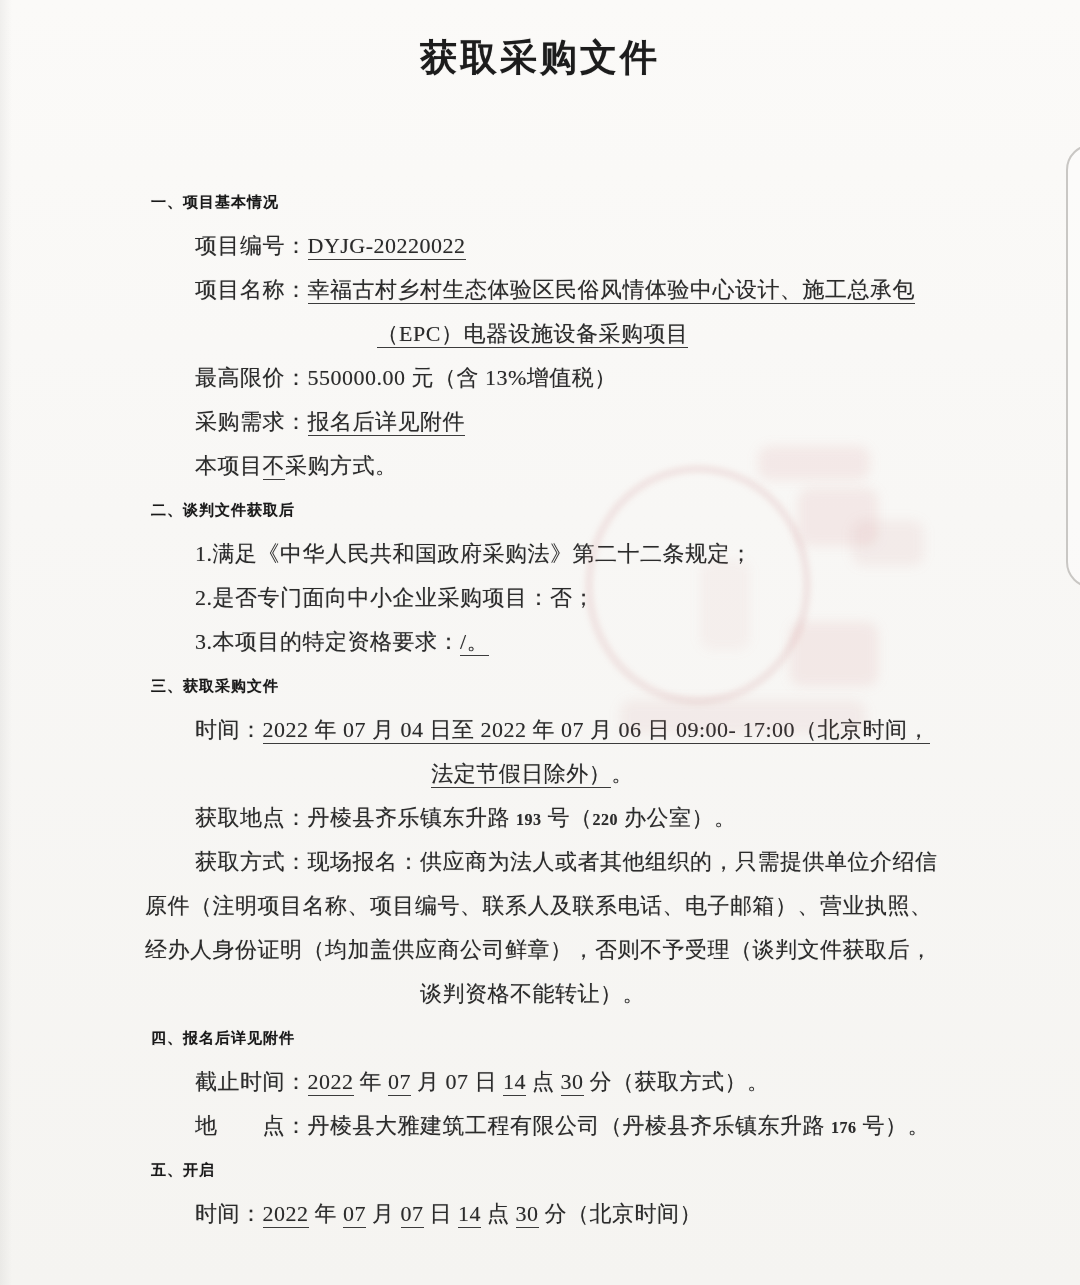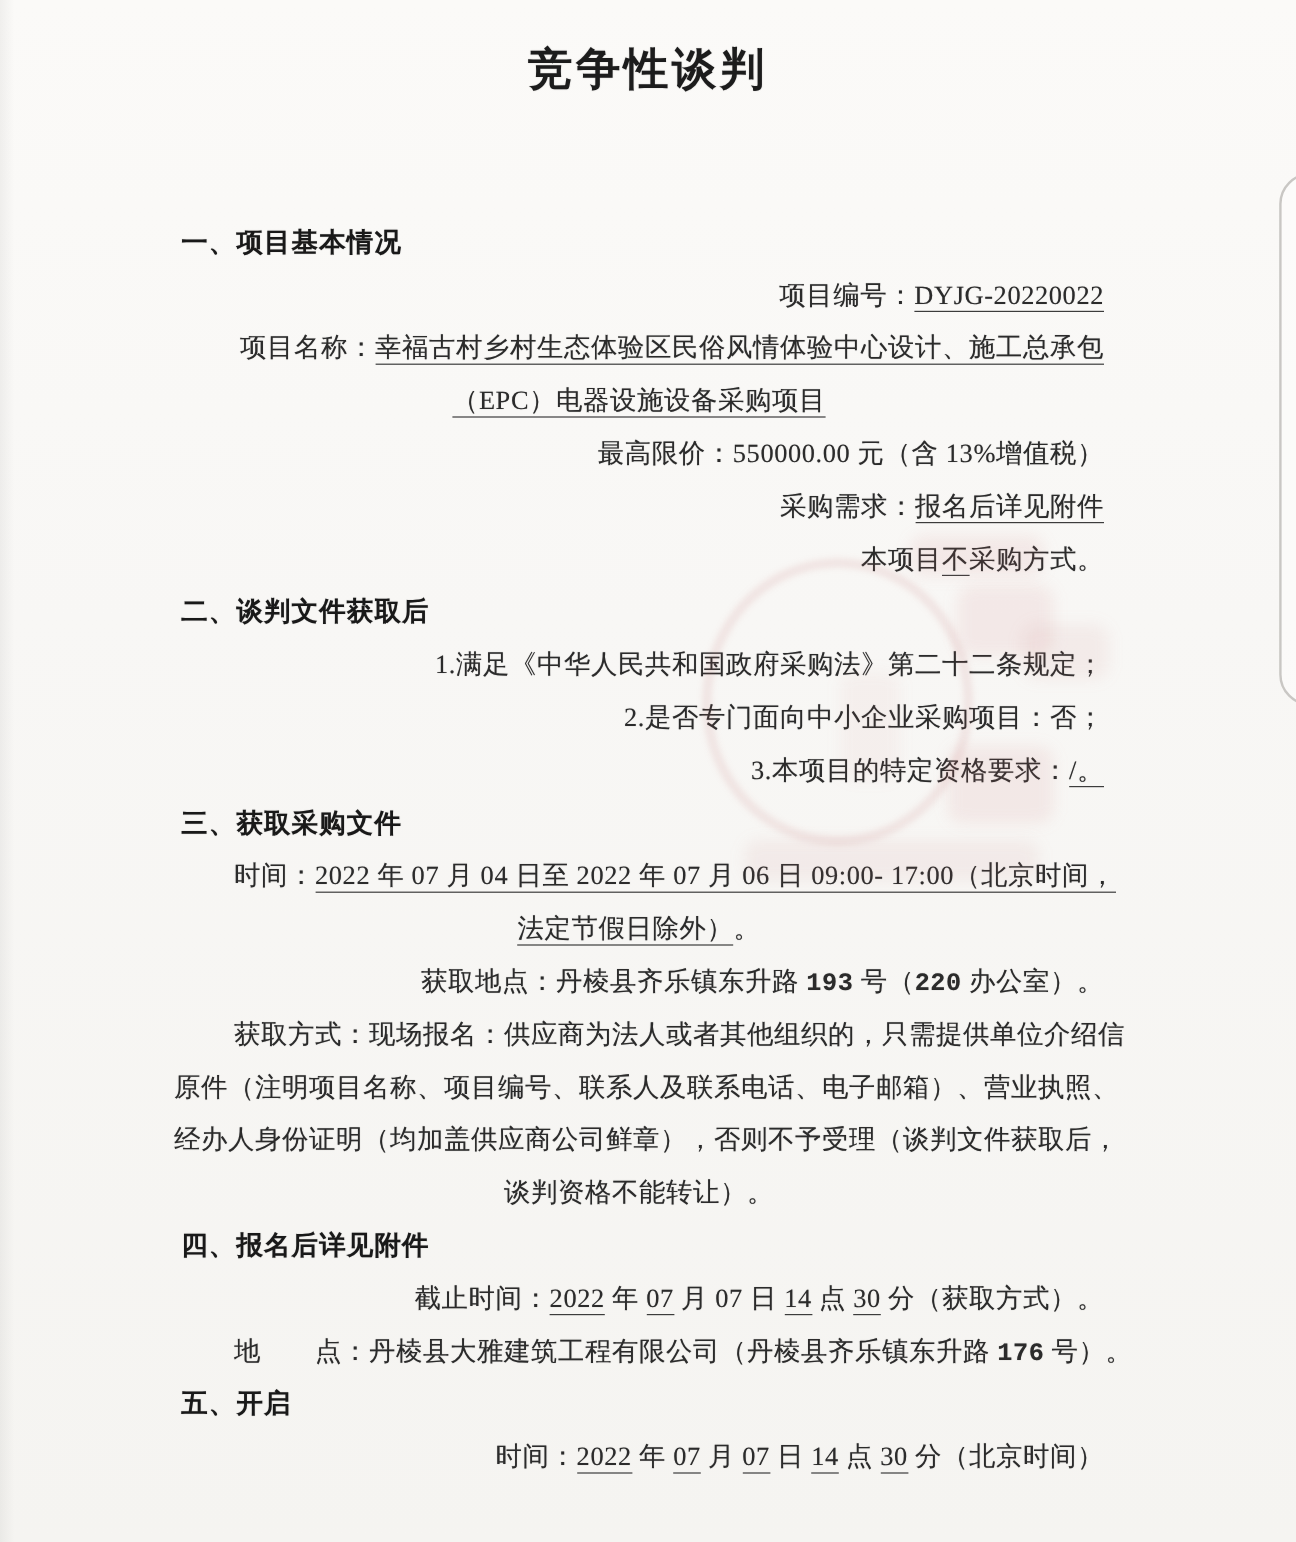--- a/index.html
+++ b/index.html
@@ -34,29 +34,29 @@
     font-size:22px;
     line-height:44px;
     height:44px;
     white-space:nowrap;
     letter-spacing:0.5px;
     text-shadow:0 0 0.8px rgba(60,60,60,0.45);
   }
   .line.h{
     font-family:"Liberation Sans","DejaVu Sans",sans-serif;
     font-weight:700;
-    font-size:22px;
+    font-size:15px;
     color:#191919;
     margin-left:6px;
     letter-spacing:1px;
   }
-  .line.f{padding-left:50px;text-align:right;}
+  .line.f{padding-left:50px;}
   .line.c{padding-left:0;text-align:center;}
   .u{border-bottom:1.7px solid #3c3c3c;padding-bottom:1px;}
-  .b{font-weight:700;font-family:Liberation Mono, monospace;font-size:21px;}
+  .b{font-weight:700;font-family:Liberation Serif, serif;font-size:16px;}
   
   .stamp-circle{
     position:absolute;left:586px;top:466px;width:212px;height:226px;
     border:6px solid rgba(198,106,106,0.17);
     border-radius:50%;
     filter:blur(3px);
     pointer-events:none;
   }
   .smudge{
     position:absolute;
@@ -78,21 +78,21 @@
     border-radius:26px;
     background:rgba(255,255,255,0.4);
     pointer-events:none;
   }
 </style>
 </head>
 <body>
 
 <div class="edge-shade"></div>
 
-<h1 class="title">竞争性谈判</h1>
+<h1 class="title">获取采购文件</h1>
 
 <div class="doc" id="doc">
     <p class="line h"><span>一、项目基本情况</span></p>
     <p class="line f"><span>项目编号：</span><span class="u">DYJG-20220022</span></p>
     <p class="line f"><span>项目名称：</span><span class="u">幸福古村乡村生态体验区民俗风情体验中心设计、施工总承包</span></p>
     <p class="line c"><span class="u">（EPC）电器设施设备采购项目</span></p>
     <p class="line f"><span>最高限价：550000.00 元（含 13%增值税）</span></p>
     <p class="line f"><span>采购需求：</span><span class="u">报名后详见附件</span></p>
     <p class="line f"><span>本项目</span><span class="u">不</span><span>采购方式。</span></p>
     <p class="line h"><span>二、谈判文件获取后</span></p>

